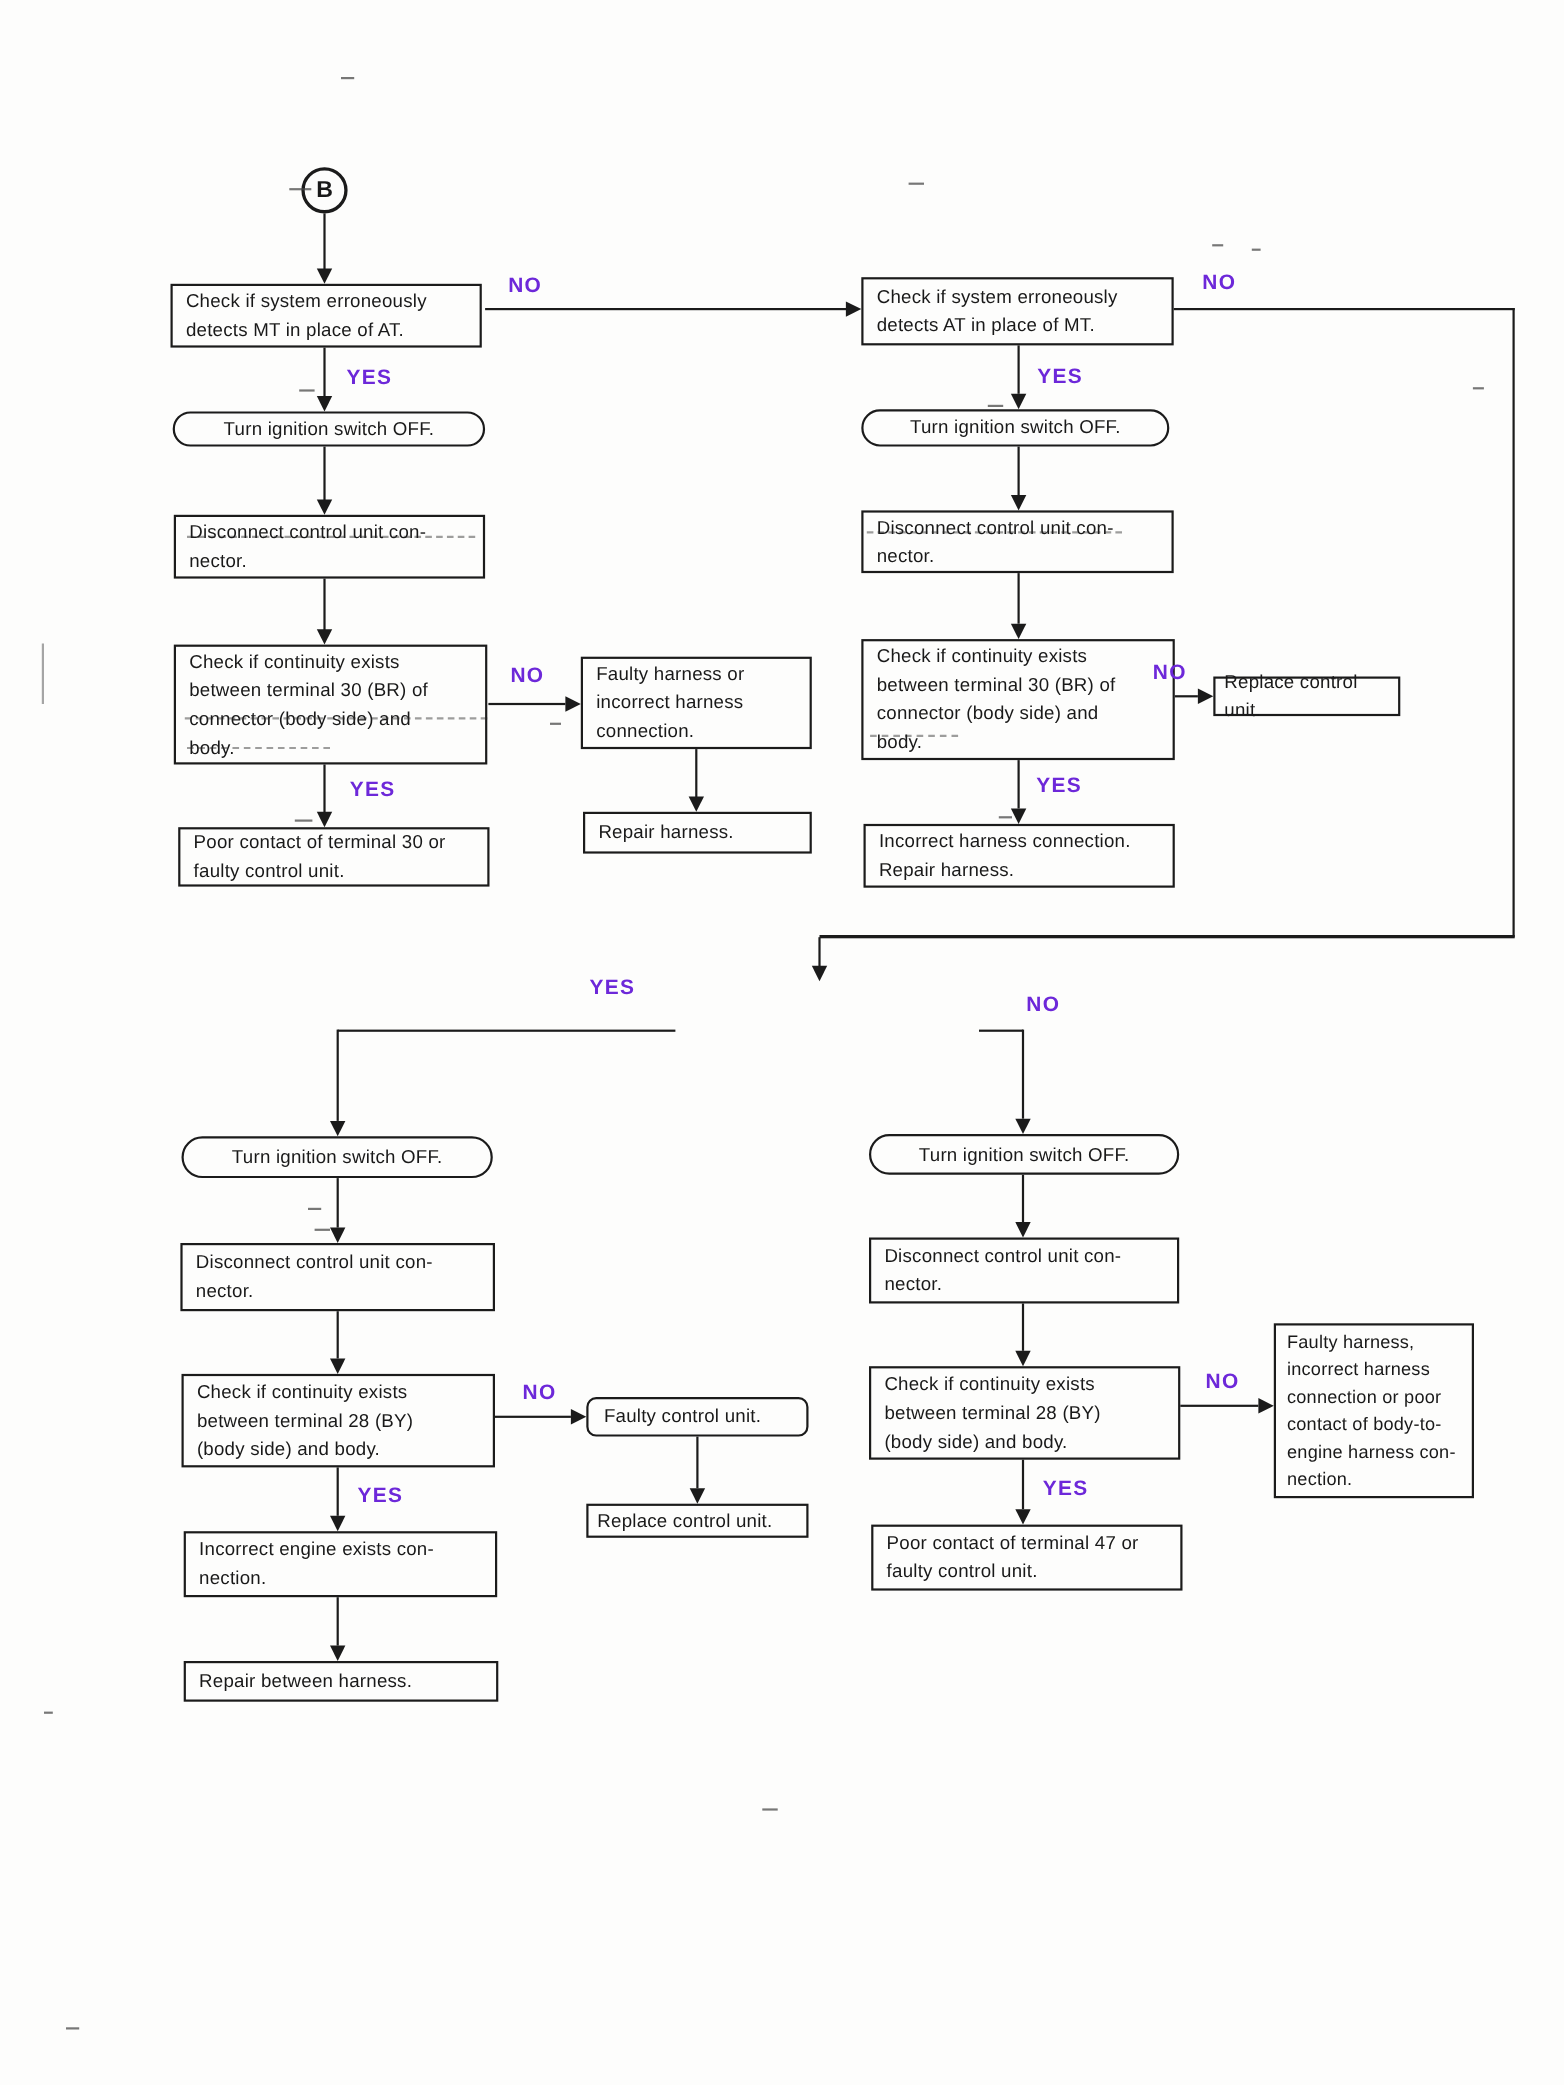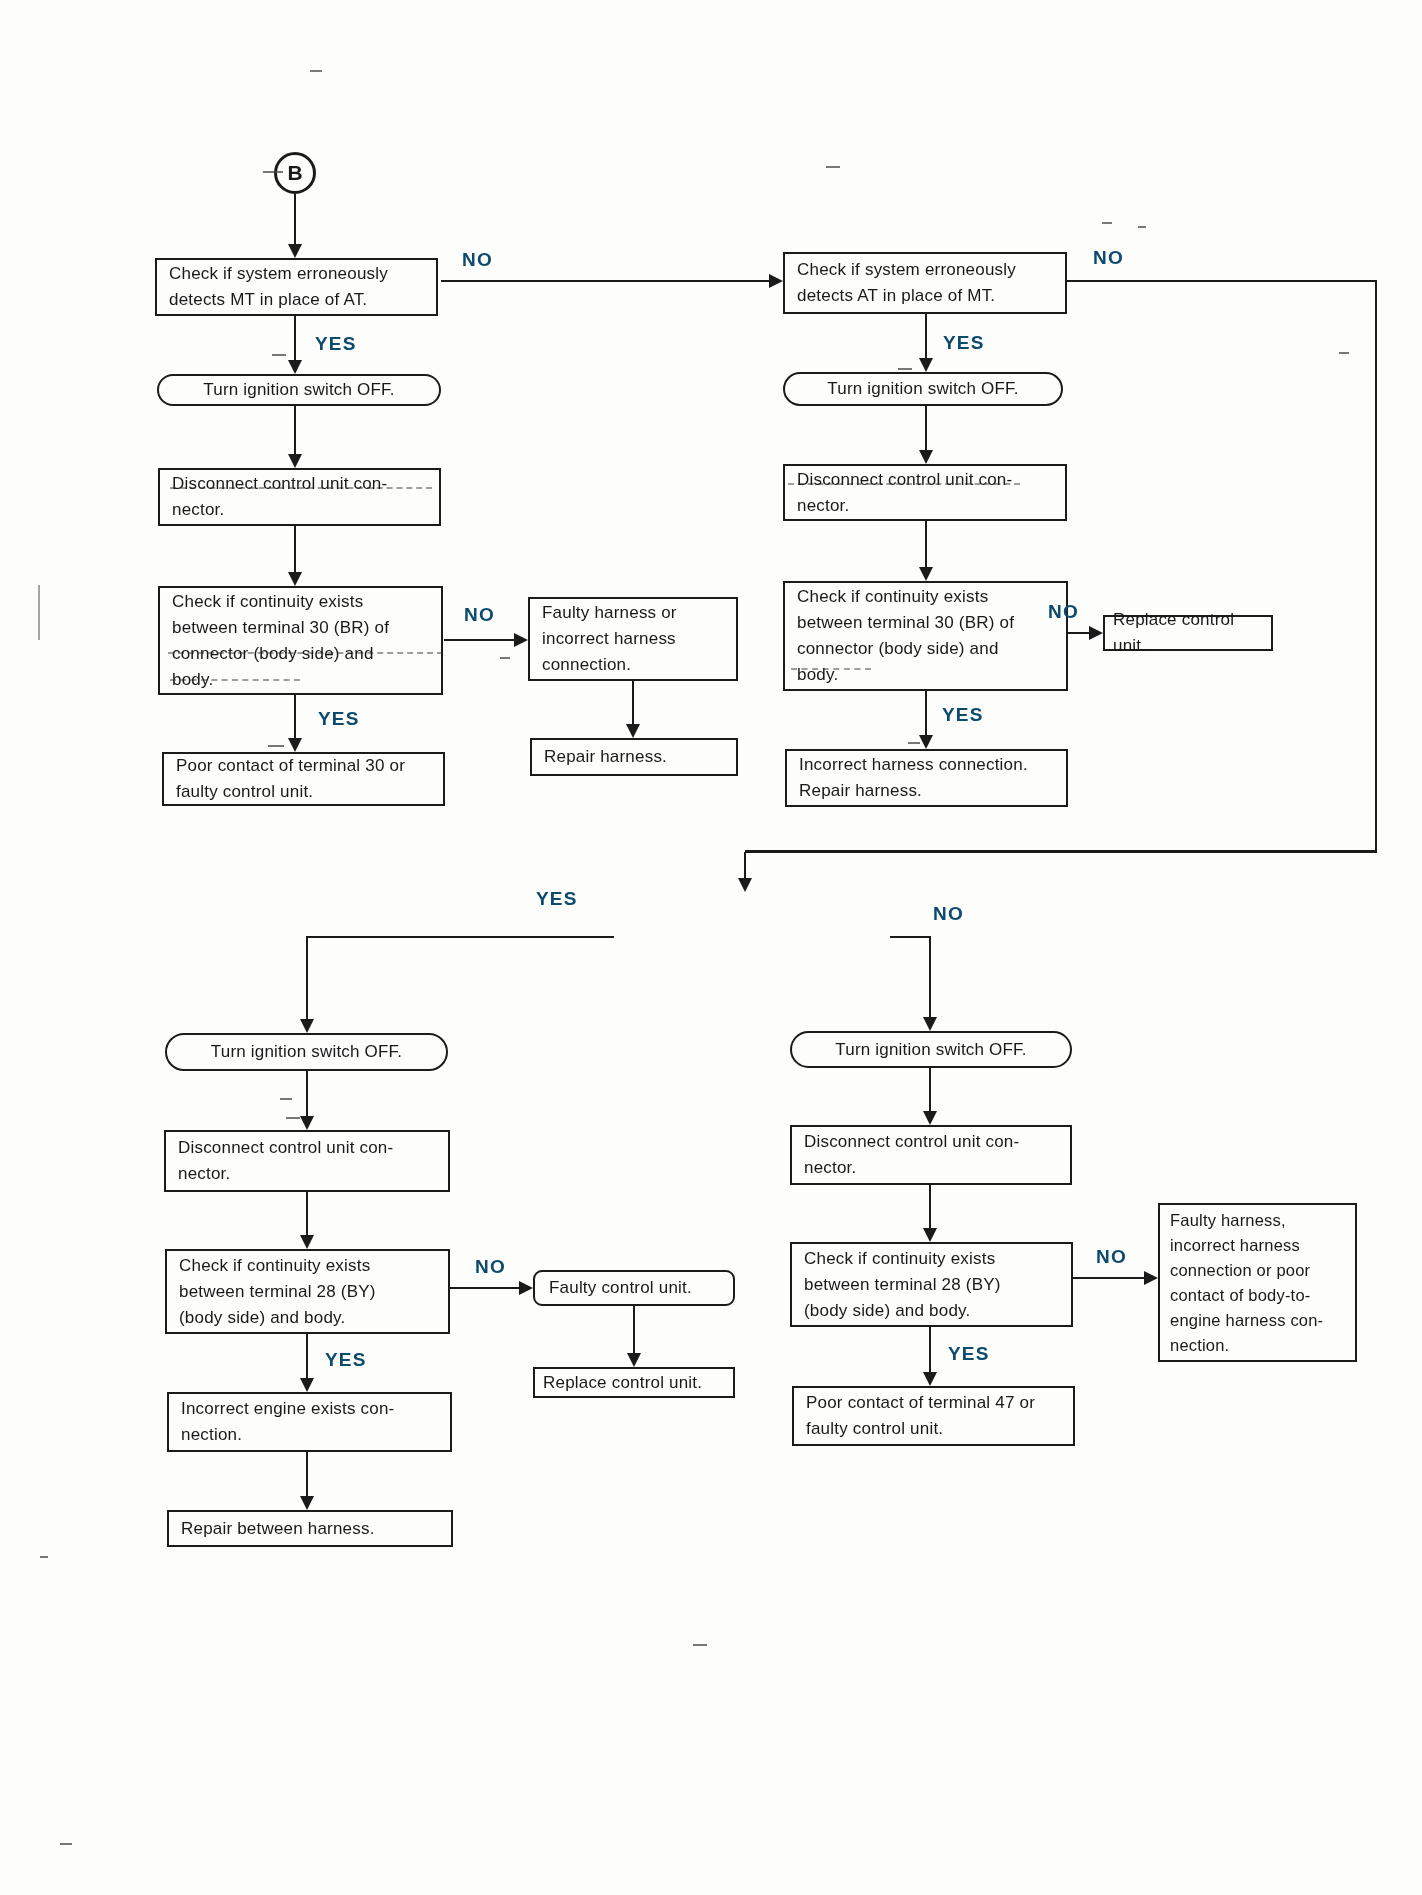--- a/index.html
+++ b/index.html
@@ -19,21 +19,21 @@
   .rounded{border-radius:9px;}
   .dense{font-size:16.5px;line-height:25px;padding:2px 10px;}
   .connector-circle{
     position:absolute;left:274px;top:152px;width:42px;height:42px;
     border:3px solid #1b1b1b;border-radius:50%;background:#fdfdfc;
     display:flex;align-items:center;justify-content:center;
     font-weight:bold;font-size:21px;box-sizing:border-box;
   }
   .edge-label{
     position:absolute;font-weight:bold;font-size:19px;line-height:22px;
-    letter-spacing:1.2px;color:#0c4a6e;
+    letter-spacing:1.2px;color:#6d28d9;
   }
   .hl,.vl{position:absolute;background:#1b1b1b;}
   .hl{height:2px;} .vl{width:2px;} .thick{height:3px;}
   .ad{position:absolute;width:0;height:0;
       border-left:7px solid transparent;border-right:7px solid transparent;
       border-top:14px solid #1b1b1b;}
   .ar{position:absolute;width:0;height:0;
       border-top:7px solid transparent;border-bottom:7px solid transparent;
       border-left:14px solid #1b1b1b;}
   .dash{position:absolute;height:2px;background:#4a4a4a;opacity:.75;}
@@ -113,21 +113,21 @@
   <div class="node" style="left:790px;top:1125px;width:282px;height:60px;">Disconnect control unit con-
 nector.</div>
 
   <div class="node" style="left:790px;top:1242px;width:283px;height:85px;">Check if continuity exists
 between terminal 28 (BY)
 (body side) and body.</div>
 
   <div class="node" style="left:792px;top:1386px;width:283px;height:60px;">Poor contact of terminal 47 or
 faulty control unit.</div>
 
-  <div class="node dense" style="left:1158px;top:1203px;width:199px;height:159px;">Faulty harness,
+  <div class="node dense" style="left:1158px;top:1203px;width:182px;height:159px;">Faulty harness,
 incorrect harness
 connection or poor
 contact of body-to-
 engine harness con-
 nection.</div>
 
   <div class="vl" style="left:294px;top:194px;height:52px;"></div>
   <div class="ad" style="left:288px;top:244px;"></div>
 
   <div class="vl" style="left:294px;top:316px;height:46px;"></div>

